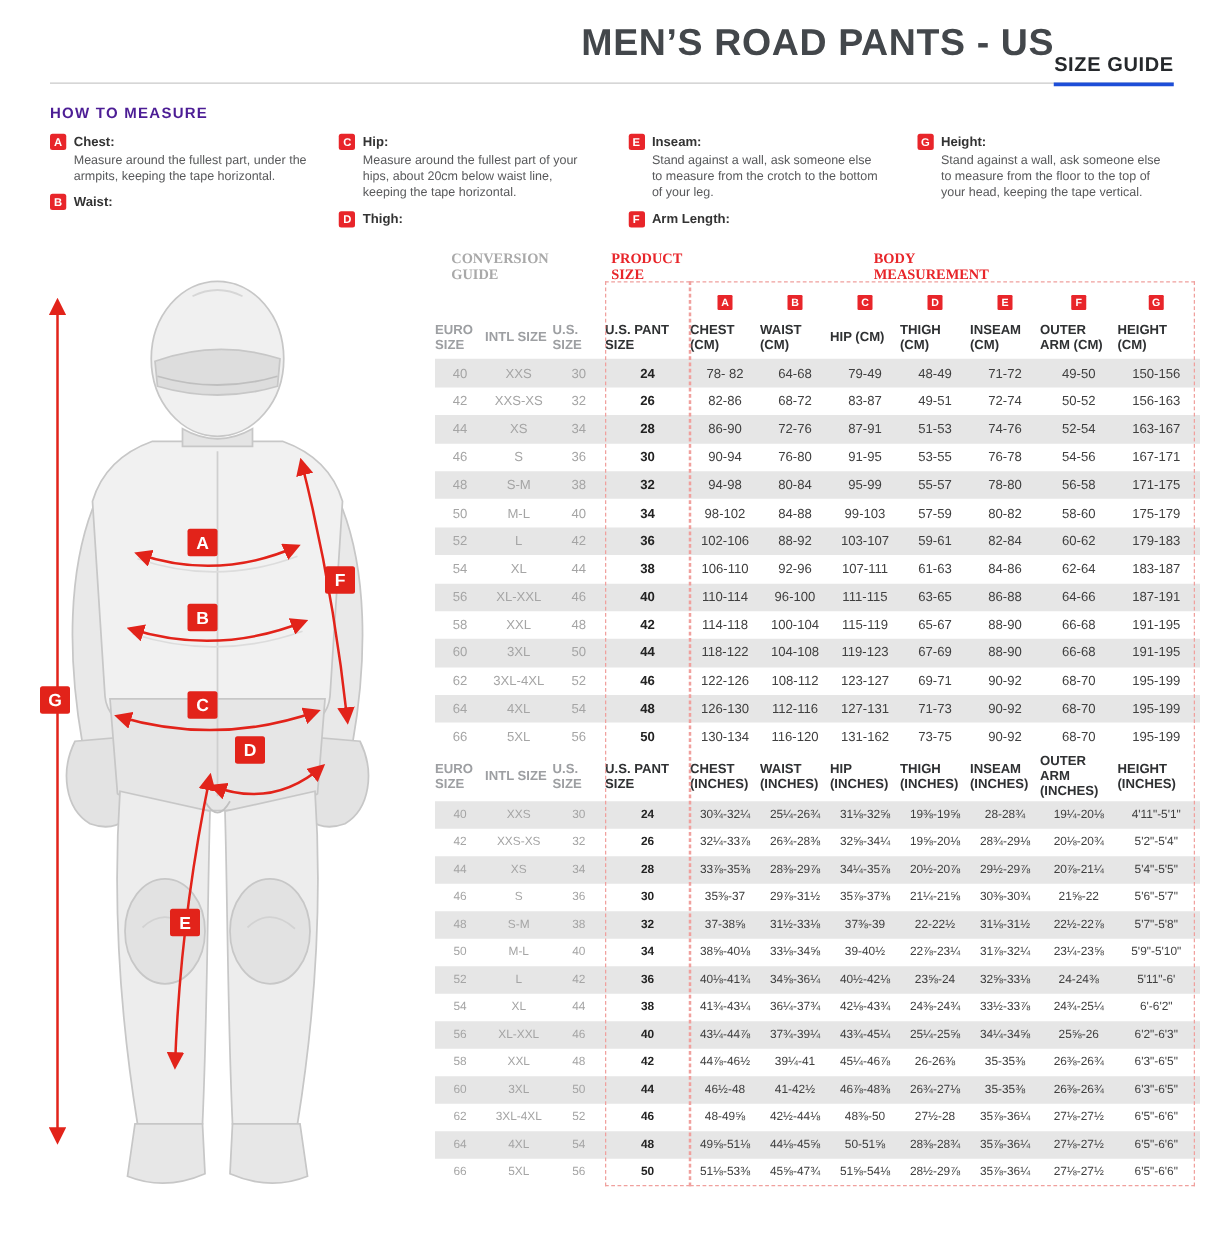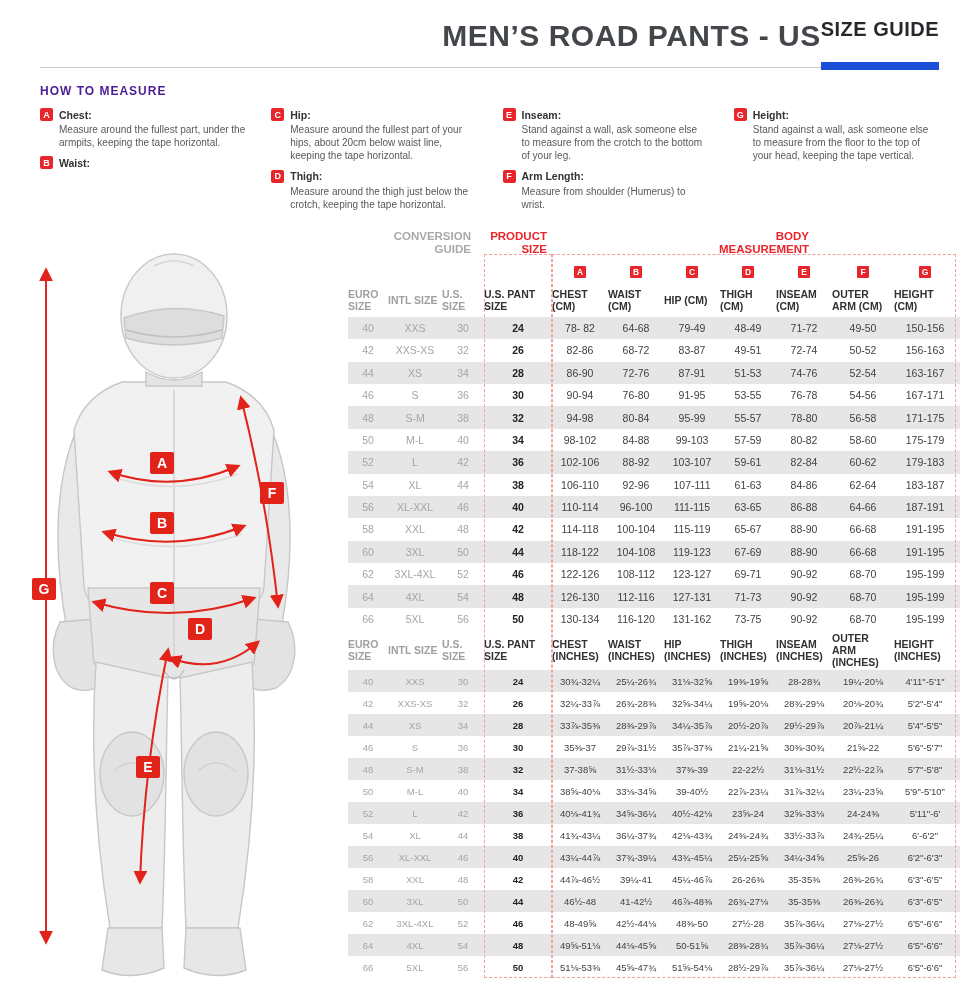--- a/index.html
+++ b/index.html
@@ -4,43 +4,43 @@
 <style>
   * { margin:0; padding:0; box-sizing:border-box; }
   html,body { background:#ffffff; }
   body { font-family:"Liberation Sans","DejaVu Sans",sans-serif; color:#3b3b3b; }
   .page { position:relative; width:979px; height:1000px; background:#fff; overflow:hidden; }
 
   
   .hdr { display:flex; justify-content:flex-end; align-items:flex-end;
          margin:18px 40px 0 40px; border-bottom:1px solid #c9c9c9; }
   .title { font-size:30px; font-weight:bold; color:#43474b; letter-spacing:.5px; padding-bottom:14px; }
-  .size-guide { font-size:20px; font-weight:bold; color:#26292c; letter-spacing:.5px;
-                padding-bottom:21px; border-bottom:8px solid #1d4ed8; margin-bottom:-3px; }
+  .size-guide { font-size:16px; font-weight:bold; color:#26292c; letter-spacing:.5px;
+                padding-bottom:4px; border-bottom:3px solid #1d4ed8; margin-bottom:-3px; }
 
   
   .htm { margin:16px 40px 0 40px; }
   .htm-heading { font-size:12px; font-weight:bold; color:#4c1d95; letter-spacing:1px; }
   .measure-cols { display:grid; grid-template-columns:1fr 1fr 1fr 1fr; gap:0 26px; margin-top:10px; }
   .m-item { margin-bottom:7px; }
   .m-head { display:flex; align-items:center; gap:6px; }
   .badge { display:inline-flex; align-items:center; justify-content:center;
            width:13px; height:13px; background:#e8252a; color:#fff; font-size:9px;
            font-weight:bold; border-radius:2px; flex:0 0 auto; }
   .m-title { font-size:10.5px; font-weight:bold; color:#333; }
   .m-text { font-size:10px; color:#58595b; line-height:1.32; margin:2px 0 0 19px; }
 
   
   .content { position:relative; margin-top:8px; }
   .figure { position:absolute; left:14px; top:0; width:332px; height:775px; }
   .tables { position:absolute; left:348px; top:2px; width:612px; }
 
   
   .trow, .hrow { display:grid; grid-template-columns:40px 54px 42px 68px 56px 56px 56px 56px 56px 62px 62px; align-items:center; }
-  .bands { display:grid; grid-template-columns:136px 68px 404px; text-align:right; }
+  .bands { display:grid; grid-template-columns:136px 68px 404px; text-align:left;font-family:Liberation Serif, serif; }
   .band { font-size:11.5px; font-weight:bold; line-height:1.15; padding:2px 0 4px 0; }
   .band-gray { color:#a9a9a9; width:110px; margin:0 auto; }
   .band-red { color:#e8252a; }
   .band-red.ps { width:58px; margin:0 auto; }
   .band-red.bm { width:110px; margin:0 auto; }
 
   .letters { height:16px; }
   .letters .cell { display:flex; justify-content:center; }
   .lbadge { width:12px; height:12px; font-size:8.5px; border-radius:1px; }
 
@@ -98,37 +98,35 @@
               <span class="badge">C</span>
               <span class="m-title">Hip:</span>
             </div>
             <div class="m-text">Measure around the fullest part of your hips, about 20cm below waist line, keeping the tape horizontal.</div>
           </div>
           <div class="m-item">
             <div class="m-head">
               <span class="badge">D</span>
               <span class="m-title">Thigh:</span>
             </div>
-            <div class="m-text">Measure around the thigh just below the crotch, keeping the tape horizontal.</div>
           </div>
         </div>
         <div class="m-col">
           <div class="m-item">
             <div class="m-head">
               <span class="badge">E</span>
               <span class="m-title">Inseam:</span>
             </div>
             <div class="m-text">Stand against a wall, ask someone else to measure from the crotch to the bottom of your leg.</div>
           </div>
           <div class="m-item">
             <div class="m-head">
               <span class="badge">F</span>
               <span class="m-title">Arm Length:</span>
             </div>
-            <div class="m-text">Measure from shoulder (Humerus) to wrist.</div>
           </div>
         </div>
         <div class="m-col">
           <div class="m-item">
             <div class="m-head">
               <span class="badge">G</span>
               <span class="m-title">Height:</span>
             </div>
             <div class="m-text">Stand against a wall, ask someone else to measure from the floor to the top of your head, keeping the tape vertical.</div>
           </div>

